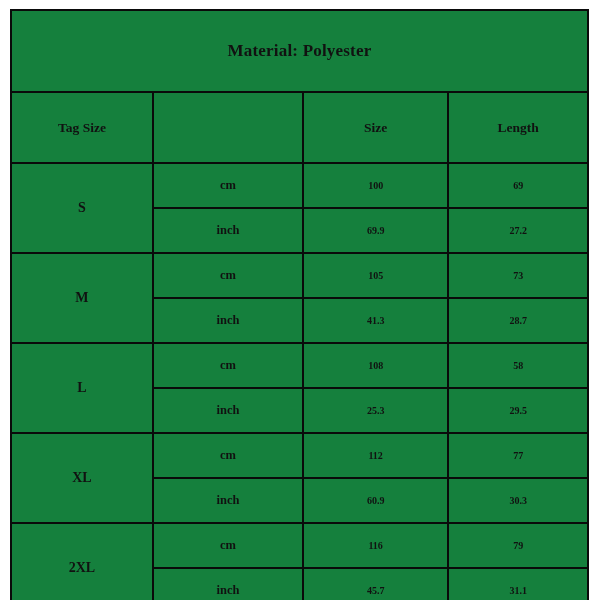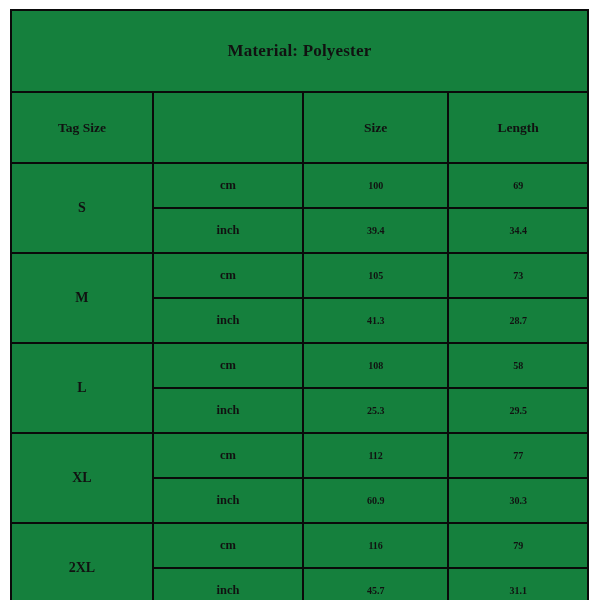--- a/index.html
+++ b/index.html
@@ -103,22 +103,22 @@
       </tr>
 
       <tr>
         <td class="size-cell" rowspan="2">S</td>
         <td class="unit-cell">cm</td>
         <td class="val-cell">100</td>
         <td class="val-cell">69</td>
       </tr>
       <tr>
         <td class="unit-cell">inch</td>
-        <td class="val-cell shaded">39.4</td>
-        <td class="val-cell shaded">34.4</td>
+        <td class="val-cell shaded">69.9</td>
+        <td class="val-cell shaded">27.2</td>
       </tr>
 
       <tr>
         <td class="size-cell" rowspan="2">M</td>
         <td class="unit-cell">cm</td>
         <td class="val-cell">105</td>
         <td class="val-cell">73</td>
       </tr>
       <tr>
         <td class="unit-cell">inch</td>

